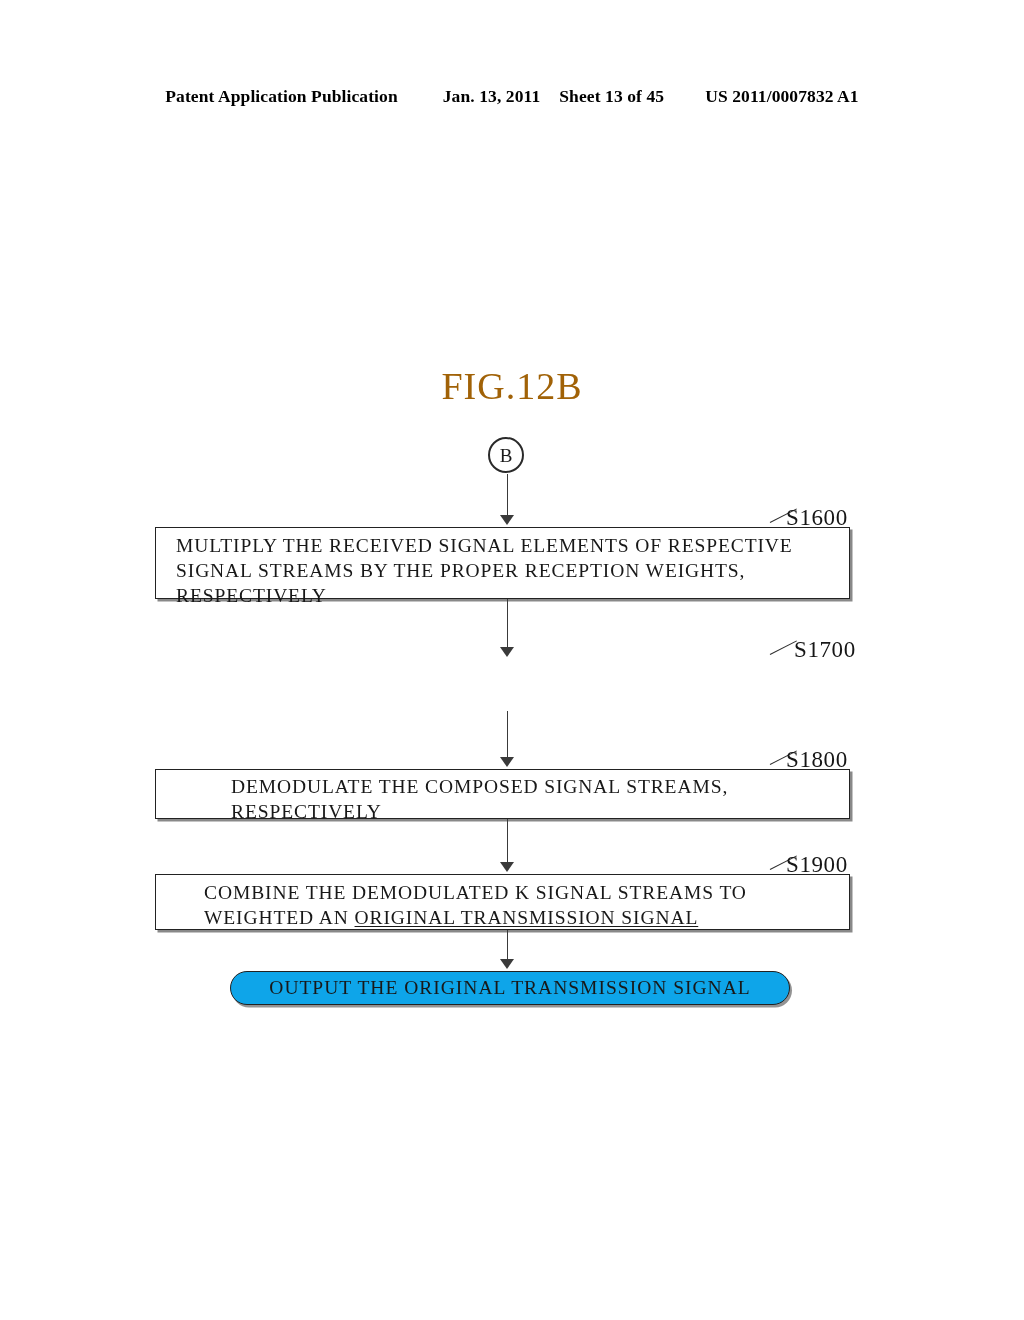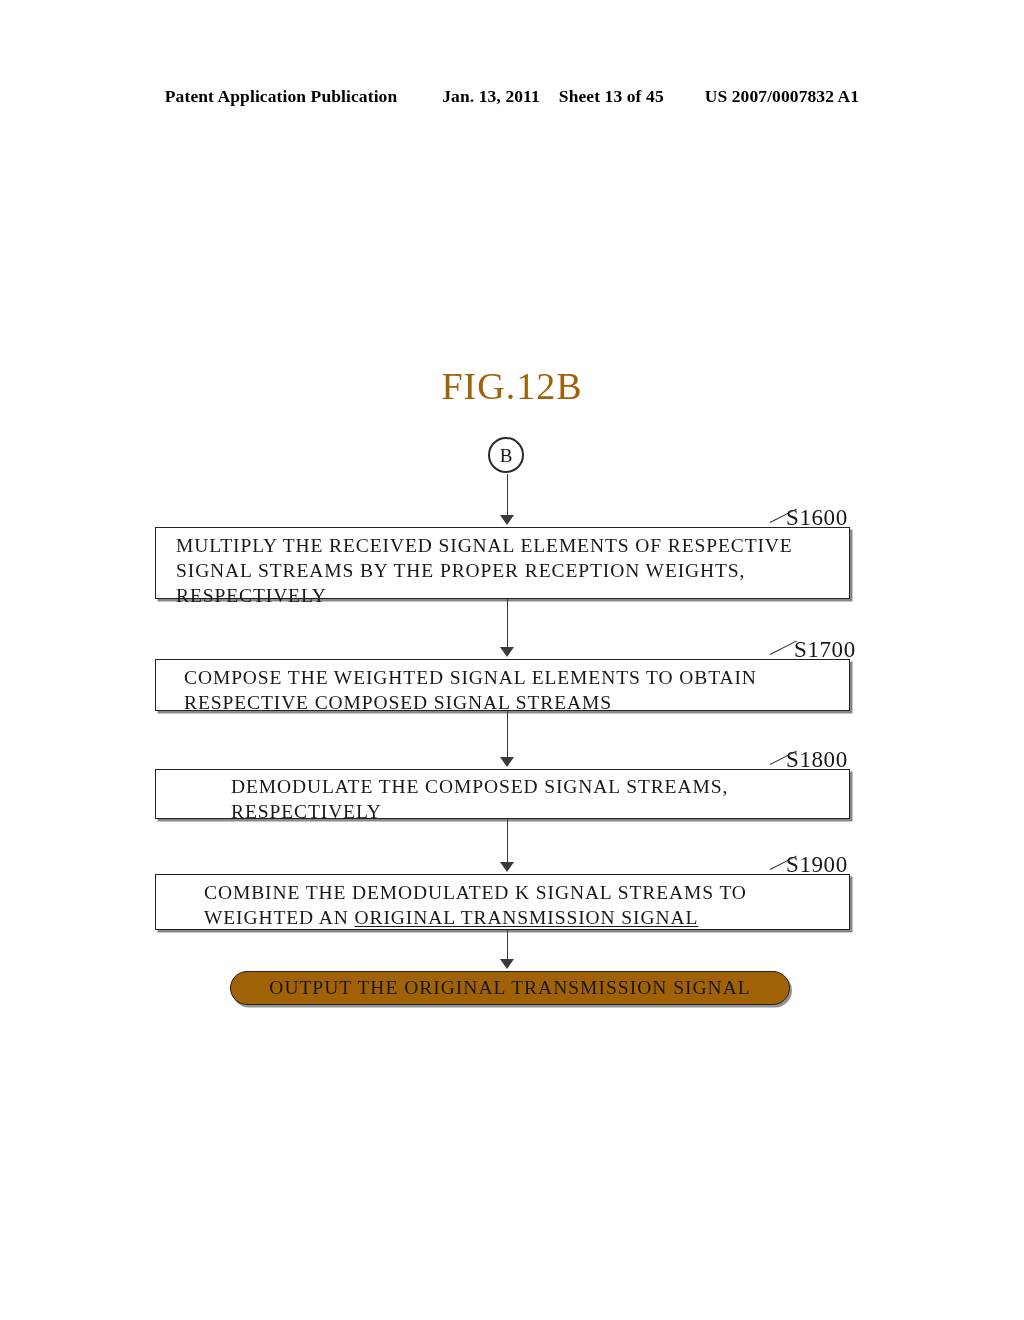--- a/index.html
+++ b/index.html
@@ -133,42 +133,42 @@
   
   .terminal {
     position: absolute;
     left: 230px;
     top: 971px;
     width: 560px;
     height: 34px;
     box-sizing: border-box;
     border: 1.6px solid #222222;
     border-radius: 22px;
-    background: #a16207;
+    background: #0ea5e9;
     box-shadow: 2px 2.5px 0 0 rgba(40,40,40,0.5);
     display: flex;
     align-items: center;
     justify-content: center;
     font-size: 19.5px;
     letter-spacing: 1px;
     color: #181818;
     white-space: nowrap;
   }
 </style>
 </head>
 <body>
 
 <div class="page-header">
   <span class="hdr-seg">Patent Application Publication</span>
   <span class="hdr-gap-1"></span>
   <span class="hdr-seg">Jan. 13, 2011</span>
   <span class="hdr-gap-2"></span>
   <span class="hdr-seg">Sheet 13 of 45</span>
   <span class="hdr-gap-3"></span>
-  <span class="hdr-seg">US 2007/0007832 A1</span>
+  <span class="hdr-seg">US 2011/0007832 A1</span>
 </div>
 
 <div class="fig-title">FIG.12B</div>
 
 <div class="flow">
 
   <div class="conn-node">
     <span>B</span>
   </div>
 
@@ -181,24 +181,20 @@
     <div class="ptext">MULTIPLY THE RECEIVED SIGNAL ELEMENTS OF RESPECTIVE</div>
     <div class="ptext">SIGNAL STREAMS BY THE PROPER RECEPTION WEIGHTS,</div>
     <div class="ptext">RESPECTIVELY</div>
   </div>
 
   <div class="vline" style="top:599px; height:50px;"></div>
   <div class="arrow-head" style="top:647px;"></div>
 
   <div class="leader" style="left:770px; top:654px;"></div>
   <div class="step-label" style="left:786px; top:637px;margin-left:8px;">S1700</div>
-  <div class="pbox" id="box-s1700">
-    <div class="ptext">COMPOSE THE WEIGHTED SIGNAL ELEMENTS TO OBTAIN</div>
-    <div class="ptext">RESPECTIVE COMPOSED SIGNAL STREAMS</div>
-  </div>
 
   <div class="vline" style="top:711px; height:48px;"></div>
   <div class="arrow-head" style="top:757px;"></div>
 
   <div class="leader" style="left:770px; top:764px;"></div>
   <div class="step-label" style="left:786px; top:747px;">S1800</div>
   <div class="pbox" id="box-s1800">
     <div class="ptext">DEMODULATE THE COMPOSED SIGNAL STREAMS,</div>
     <div class="ptext">RESPECTIVELY</div>
   </div>

